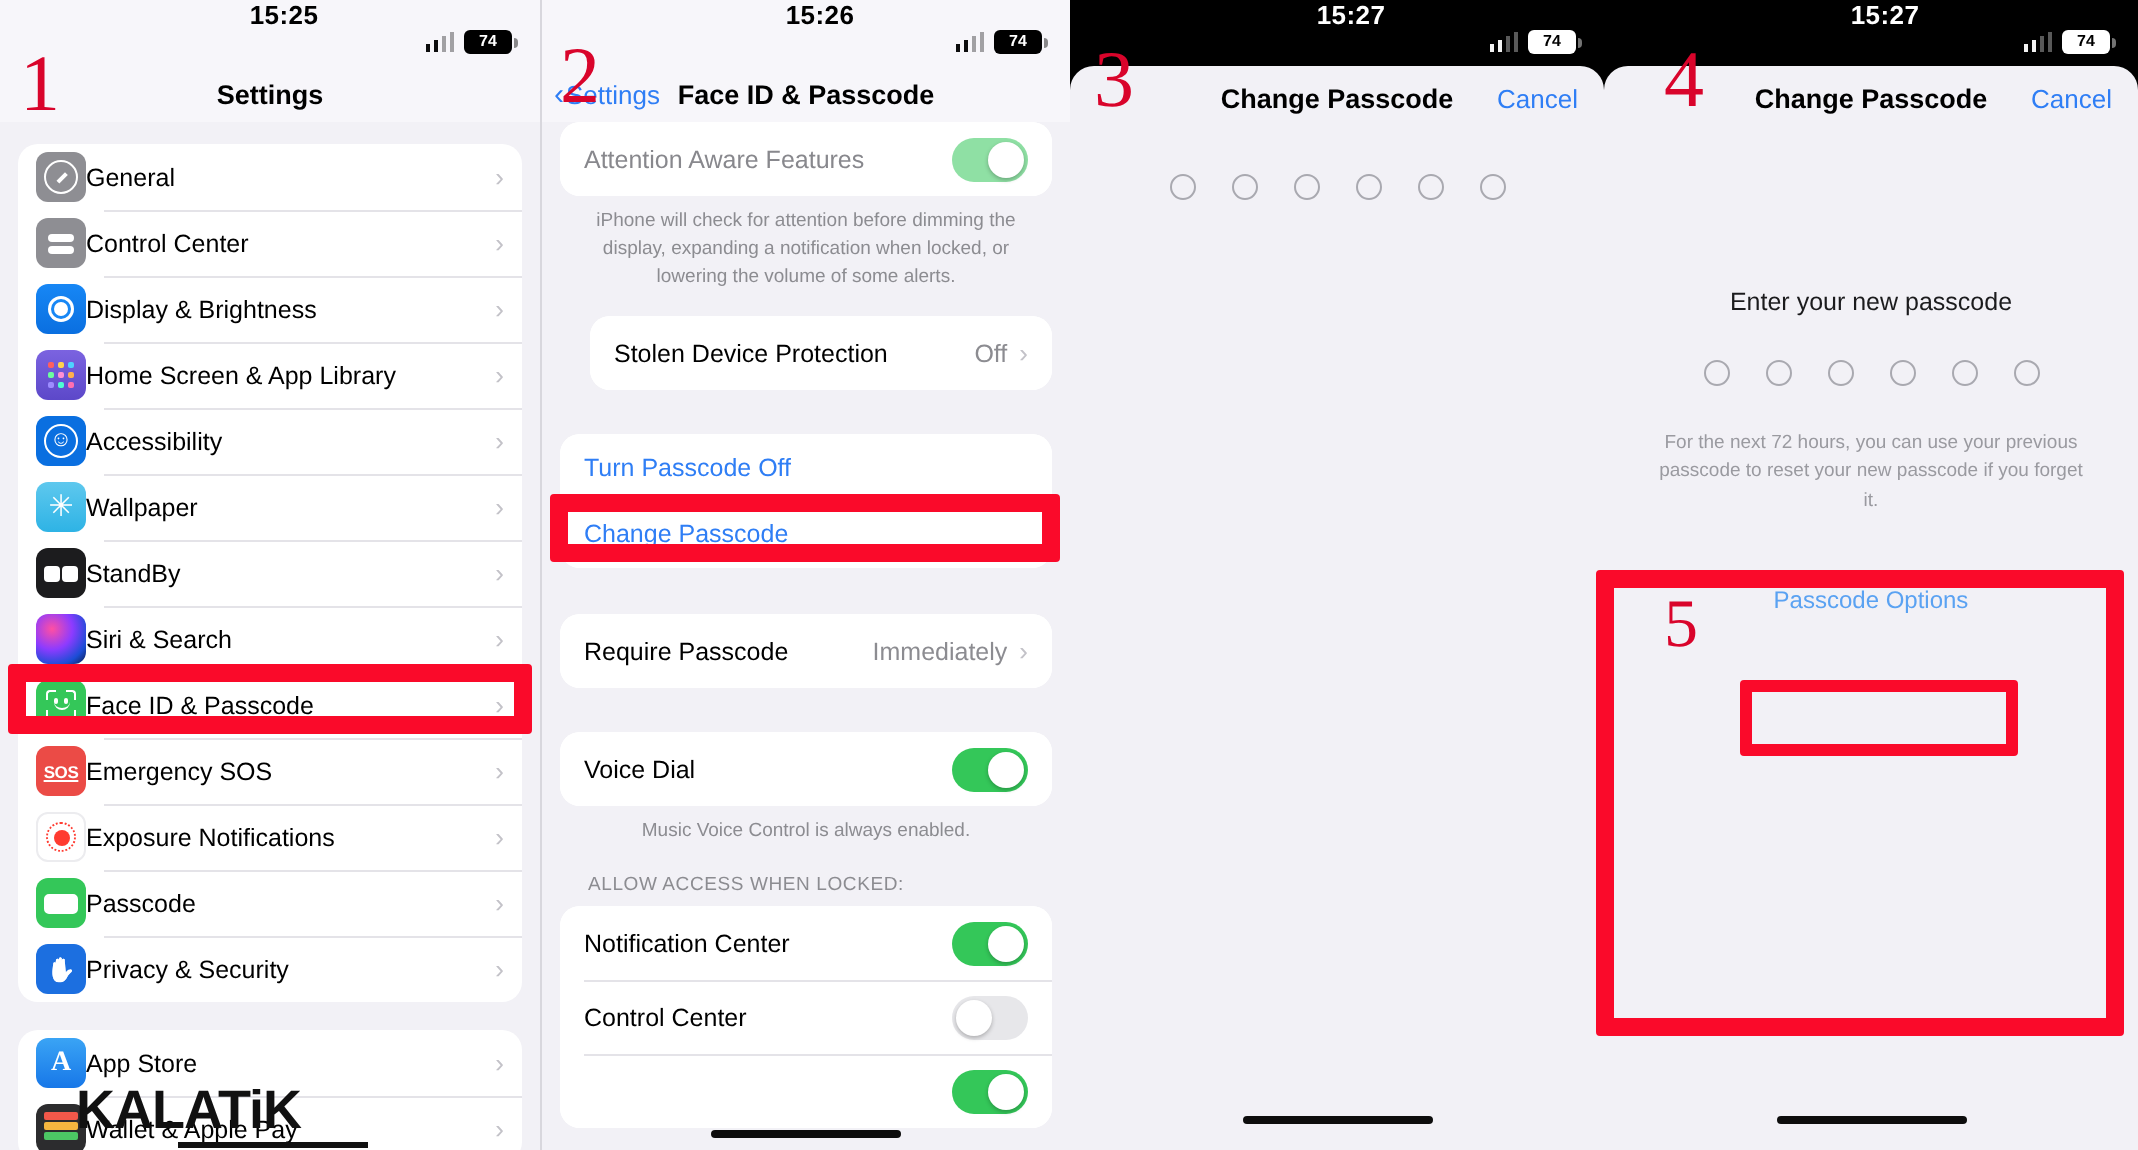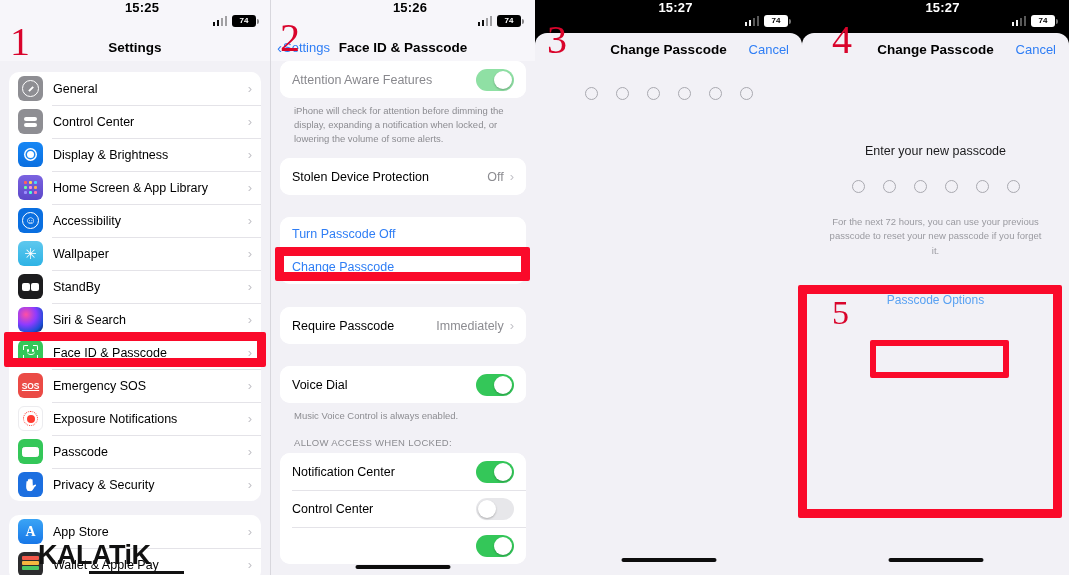--- a/index.html
+++ b/index.html
@@ -50,21 +50,21 @@
 
   
   .scroll{ height:514px; padding:11px 9px 0 9px; overflow:hidden; background:#f2f1f6; }
   .group{ background:#fff; border-radius:10px; overflow:hidden; margin-bottom:14px; }
   .row{ display:flex; align-items:center; height:33px; padding-left:9px; position:relative; }
   .row + .row::before{ content:""; position:absolute; left:43px; right:0; top:0;
                        height:1px; background:#e4e3e8; }
   .ico{ width:25px; height:25px; border-radius:6px; flex:0 0 25px;
         display:flex; align-items:center; justify-content:center;
         font-size:12px; color:#fff; overflow:hidden; position:relative; }
-  .row-label{ font-size:12.5px; color:#000; margin-left:10px; white-space:nowrap; }
+  .row-label{ font-size:12.5px; color:#000; white-space:nowrap; }
   .chevr{ margin-left:auto; color:#c3c2c8; font-size:13px; padding-right:9px; }
 
   
   .ic-general{ background:#8e8e93; }
   .ic-general::after{ content:""; width:15px; height:15px; border-radius:50%;
         border:1.6px solid #fff; }
   .ic-general i{ position:absolute; width:6px; height:1.8px; background:#fff;
         transform:rotate(-45deg); }
   .ic-cc{ background:#8e8e93; flex-direction:column; gap:2px; }
   .ic-cc i{ display:block; width:13px; height:4px; border-radius:2px; background:#fff; }
@@ -119,21 +119,21 @@
   
   .p2 .scroll{ padding-top:0; }
   .cell{ display:flex; align-items:center; min-height:37px; padding:0 12px; position:relative; background:#fff; }
   .cell + .cell::before{ content:""; position:absolute; left:12px; right:0; top:0;
                          height:1px; background:#e4e3e8; }
   .cell-label{ font-size:12.5px; color:#000; }
   .cell-label.dim{ color:#88888d; }
   .cell-label.link{ color:#2f7ef5; }
   .cell-val{ margin-left:auto; font-size:12.5px; color:#8c8c91; }
   .cell-chev{ color:#c3c2c8; font-size:13px; margin-left:6px; }
-  .footnote{ font-size:9.5px; color:#8c8c91; line-height:1.45; padding:6px 14px 0 14px; }
+  .footnote{ font-size:9.5px; color:#8c8c91; line-height:1.45; padding:6px 14px 0 14px;text-align:center; }
   .sectionhead{ font-size:9.5px; color:#8c8c91; letter-spacing:.3px; padding:14px 14px 5px 14px; }
   .toggle{ margin-left:auto; width:38px; height:22px; border-radius:11px;
            background:#34c759; position:relative; flex:0 0 38px; }
   .toggle.pale{ background:#8fe0a4; }
   .toggle.off{ background:#e7e7ea; }
   .toggle b{ position:absolute; top:2px; left:18px; width:18px; height:18px;
              border-radius:50%; background:#fff; box-shadow:0 1px 2px rgba(0,0,0,.25); }
   .toggle.off b{ left:2px; }
 
   
@@ -366,21 +366,21 @@
       <div class="group" style="margin-bottom:0;">
         <div class="cell">
           <span class="cell-label dim">Attention Aware Features</span>
           <span class="toggle pale">
               <b></b>
             </span>
         </div>
       </div>
       <div class="footnote">iPhone will check for attention before dimming the display, expanding a notification when locked, or lowering the volume of some alerts.</div>
 
-      <div class="group" style="margin-top:13px; margin-bottom:0;">
+      <div class="group" style="margin-top:13px; margin-bottom:0;margin-left:15px;">
         <div class="cell">
           <span class="cell-label">Stolen Device Protection</span>
           <span class="cell-val">Off</span>
           <span class="cell-chev">›</span>
         </div>
       </div>
 
       <div class="group" style="margin-top:22px; margin-bottom:0;">
         <div class="cell" style="min-height:33px;">
           <span class="cell-label link">Turn Passcode Off</span>

